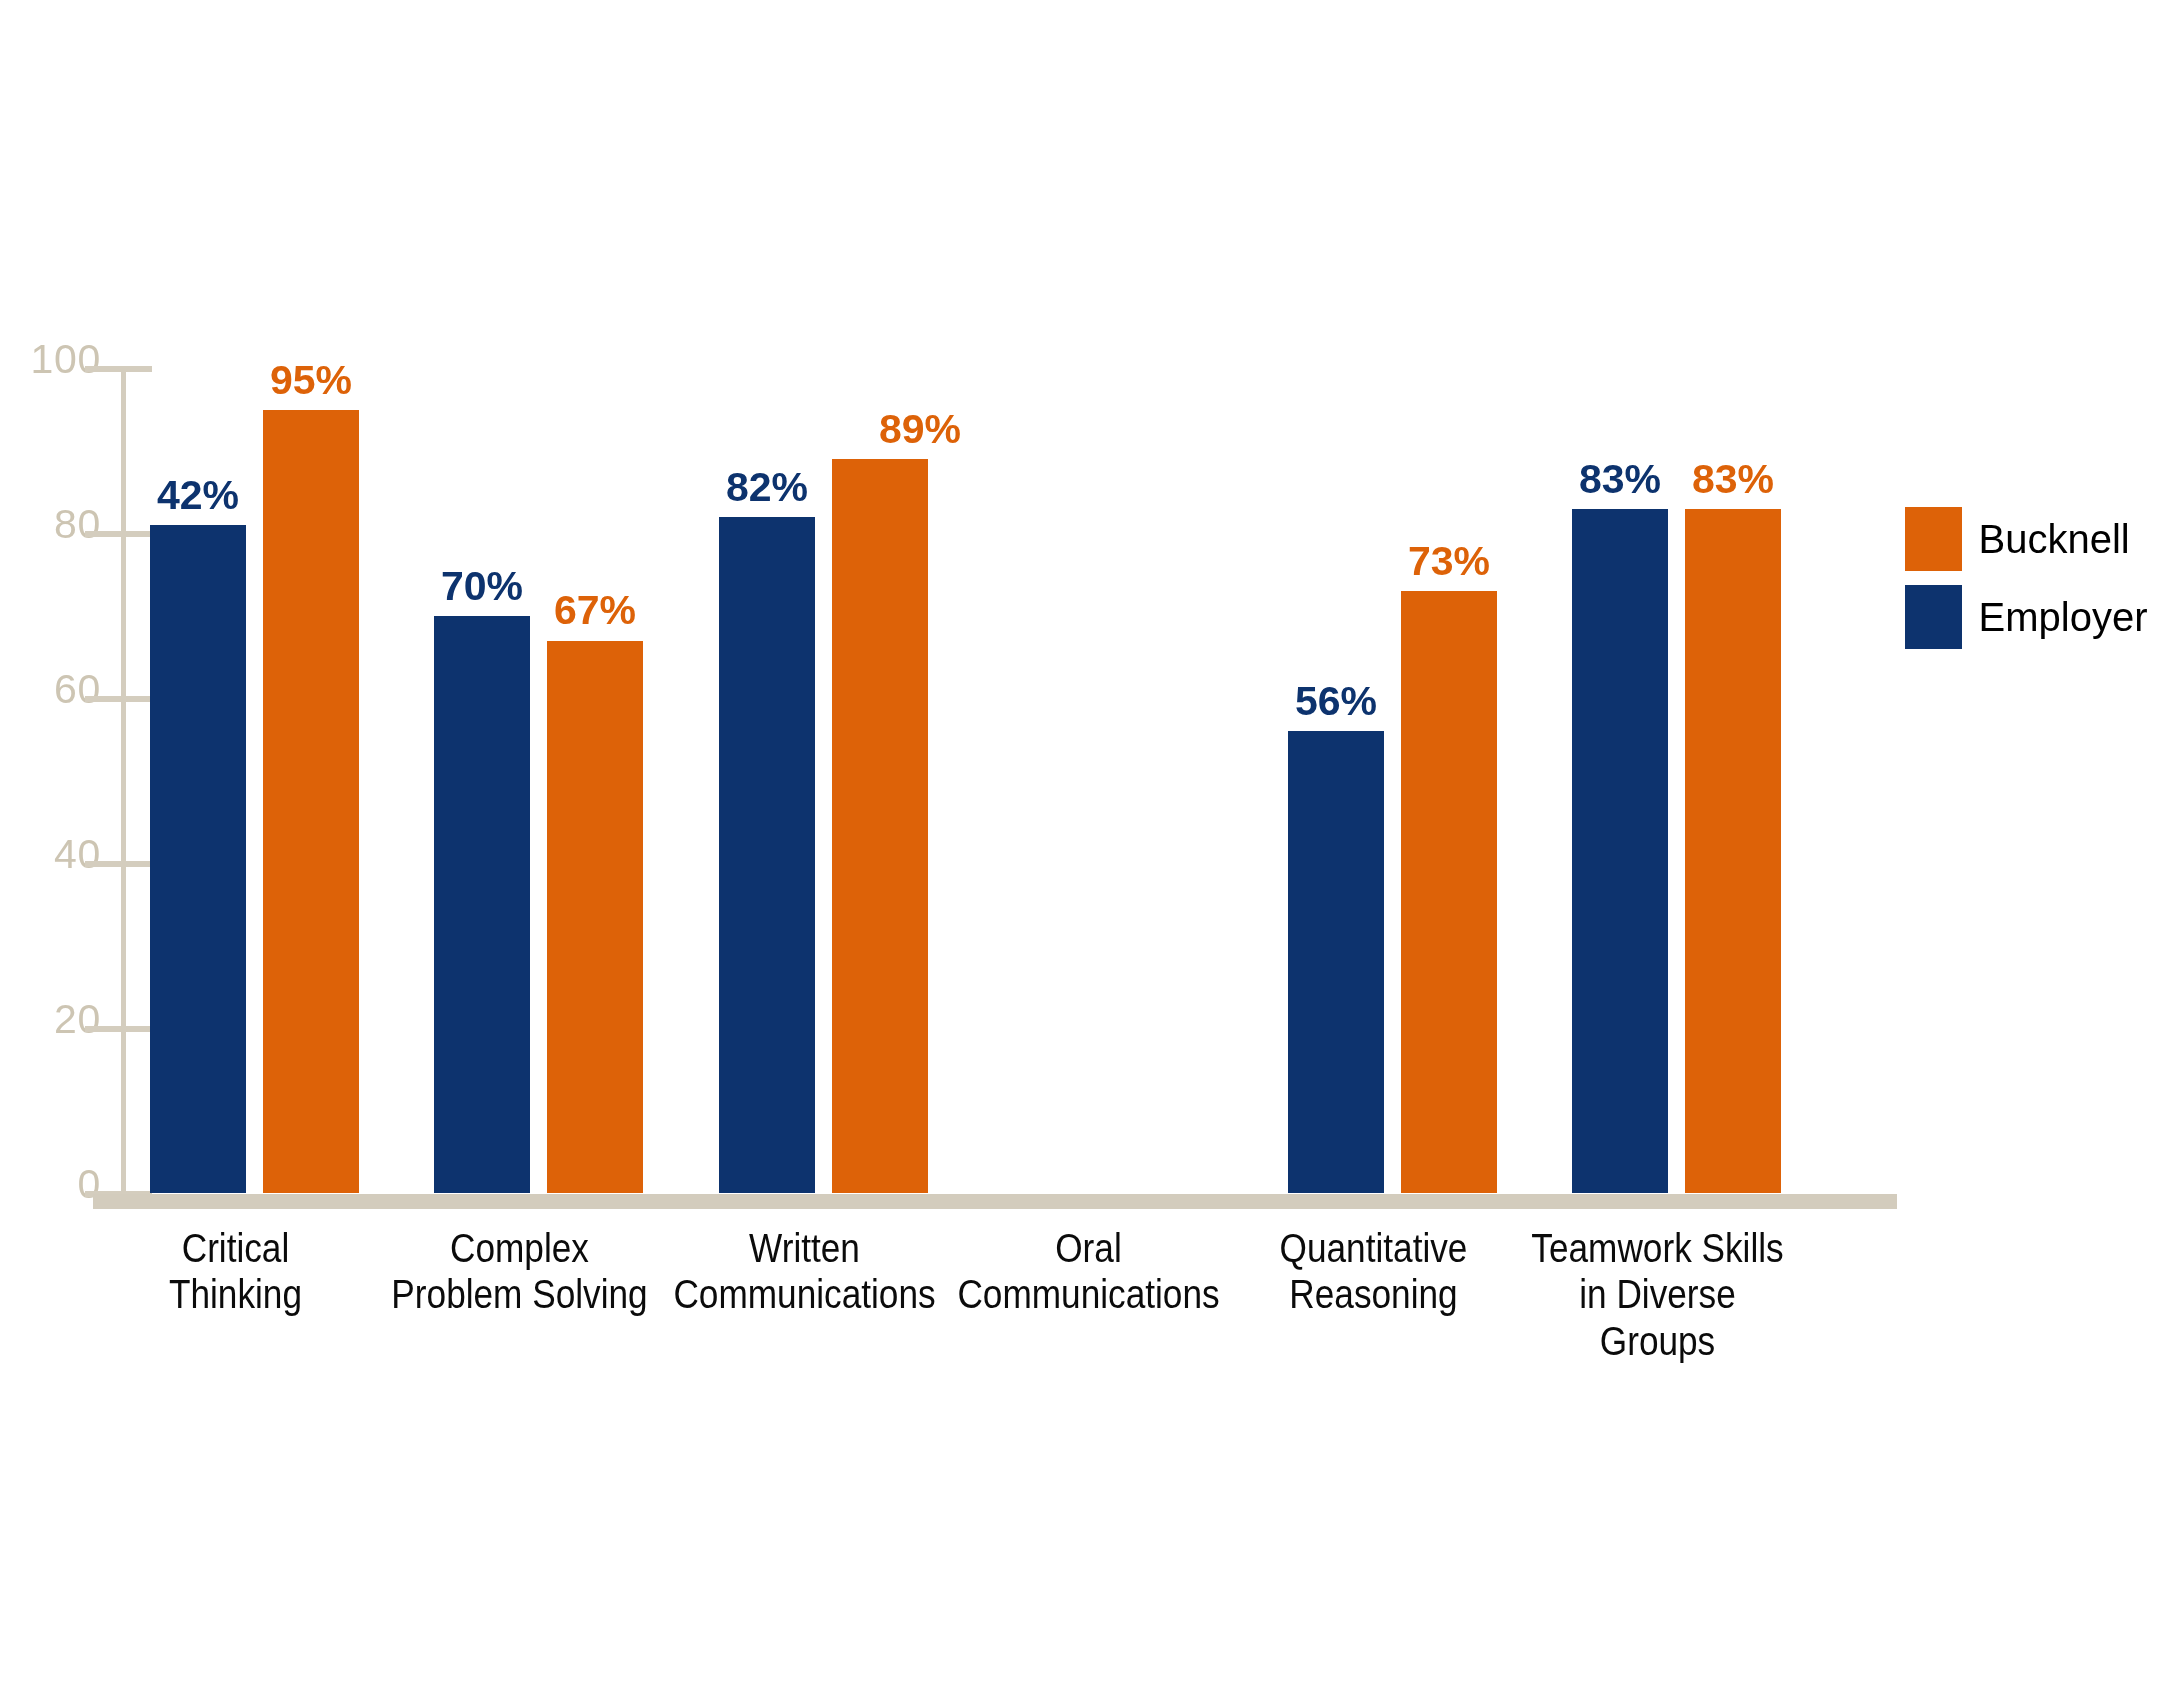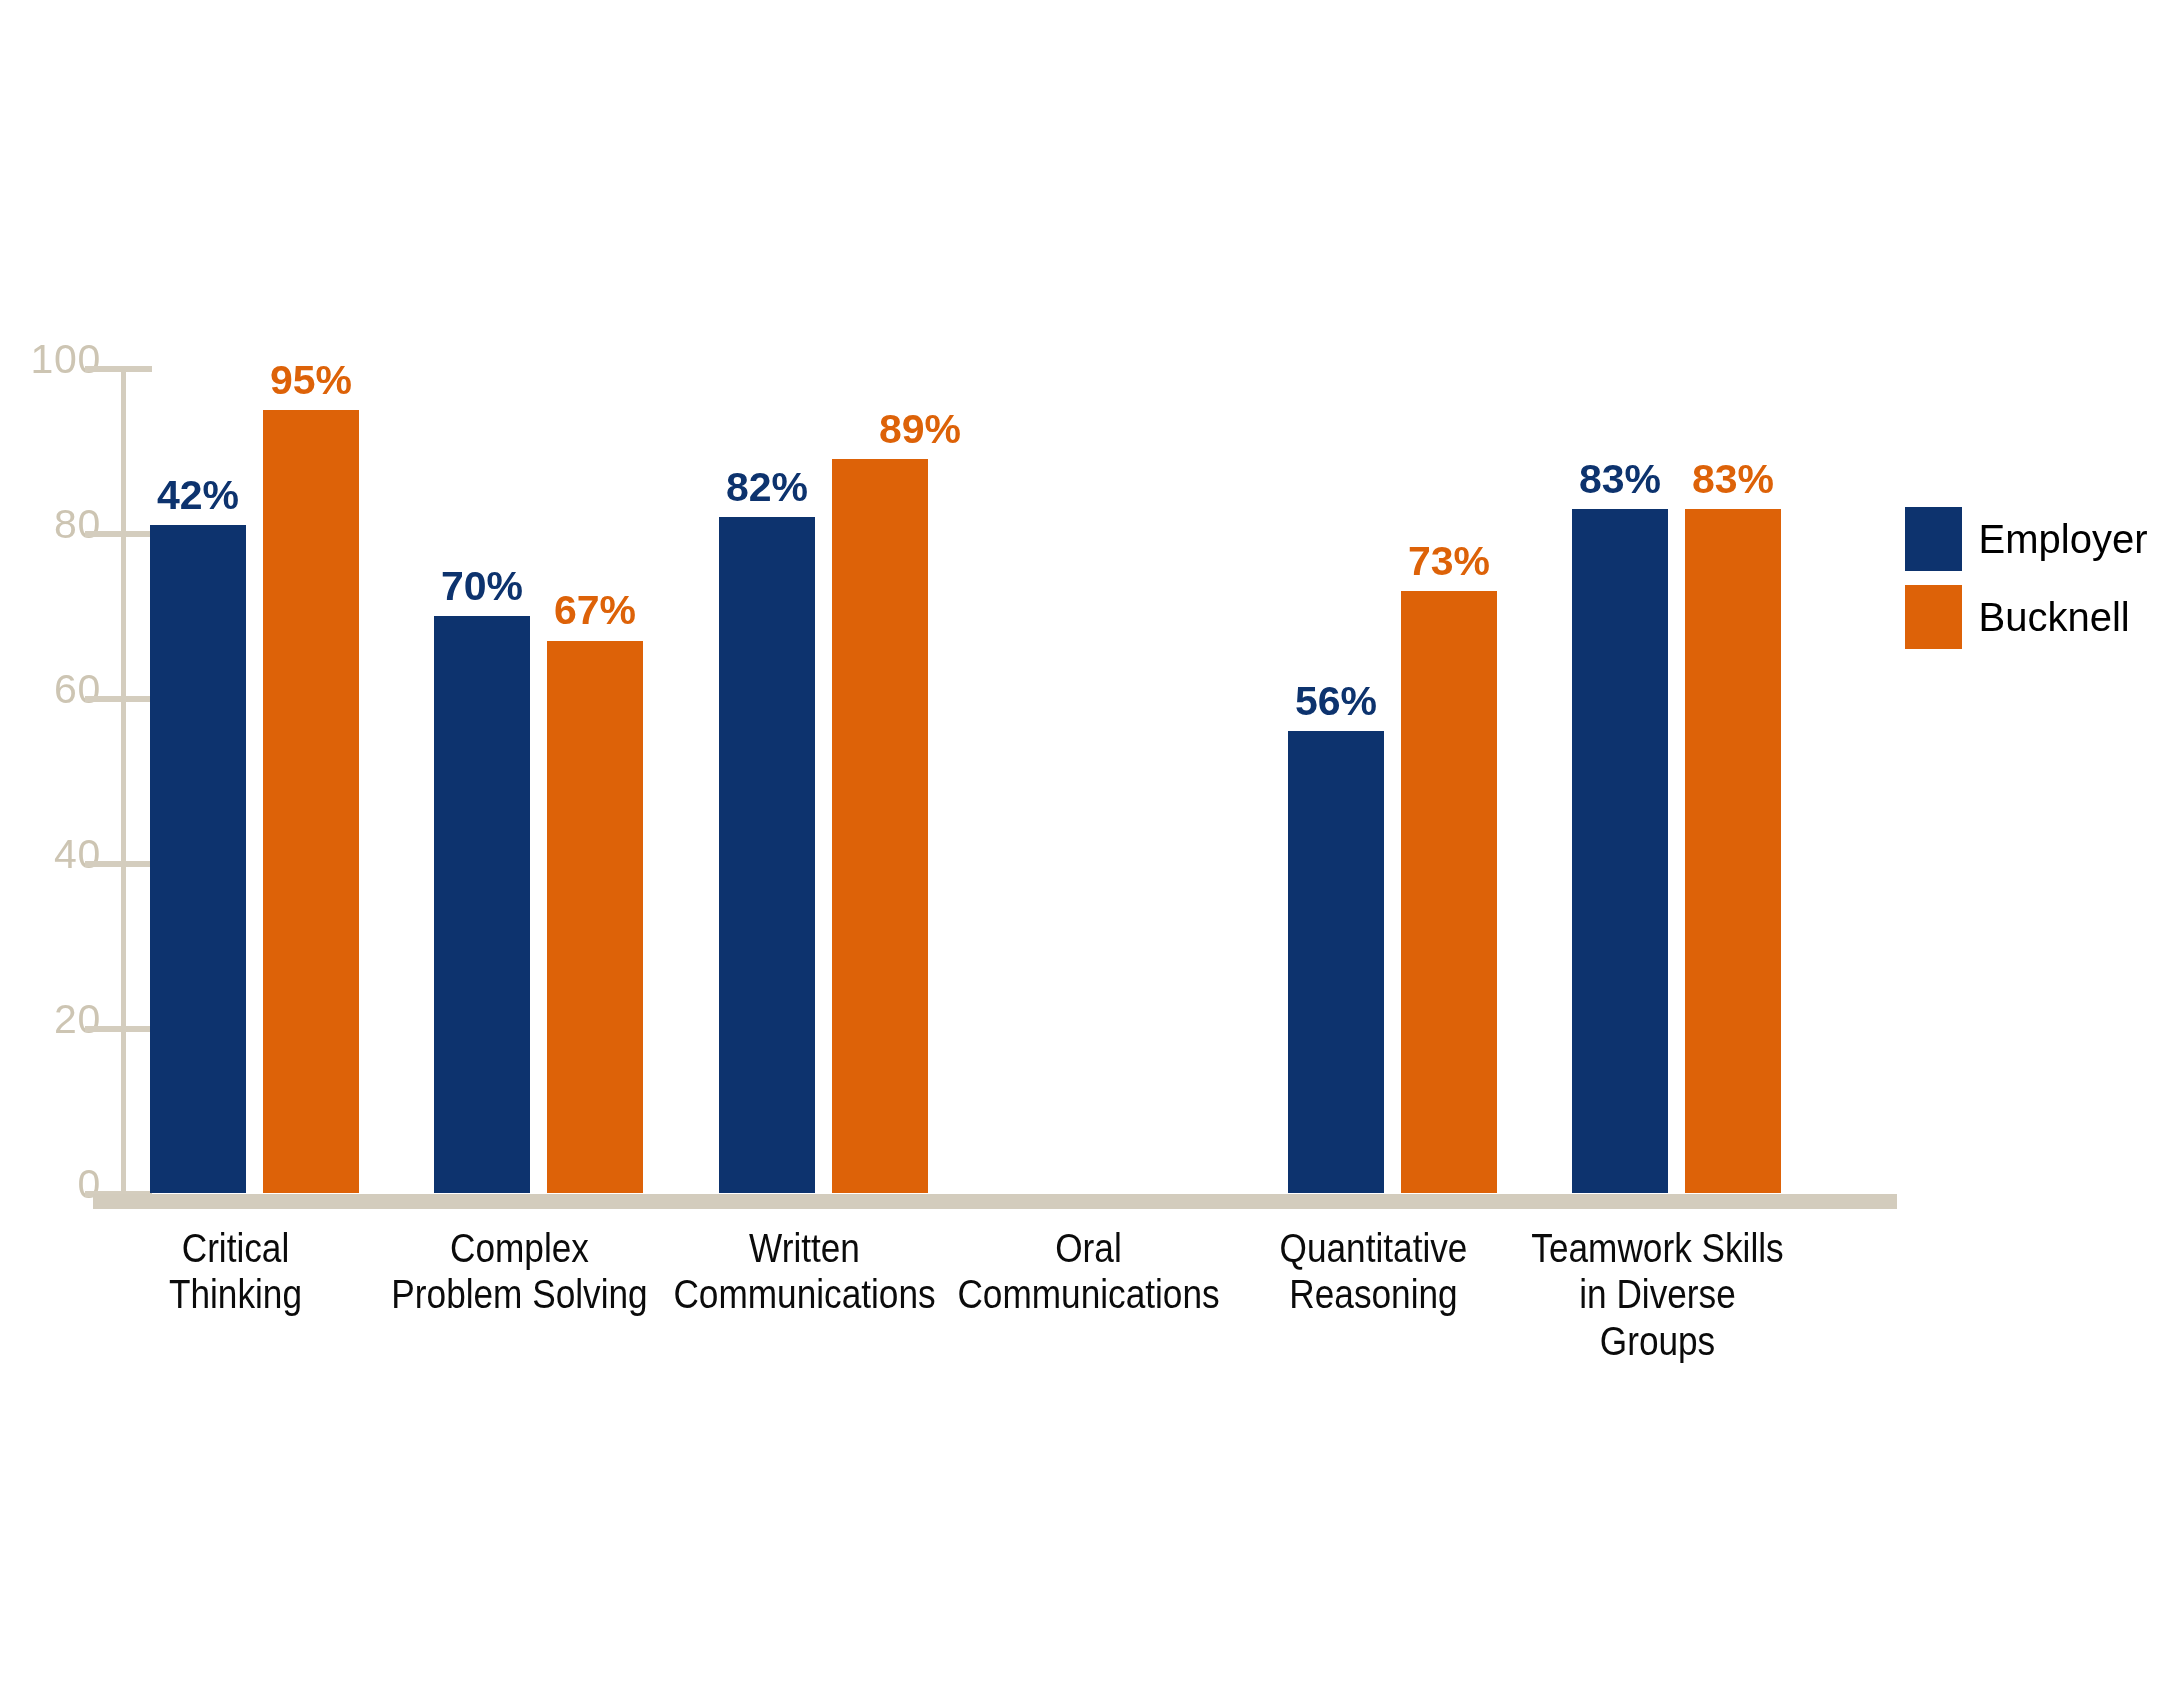--- a/index.html
+++ b/index.html
@@ -269,23 +269,23 @@
         <div>Reasoning</div>
       </div>
       <div class="cat-label" style="left: 1376px;">
         <div>Teamwork Skills</div>
         <div>in Diverse Groups</div>
       </div>
     </div>
 
   <div class="legend" id="legend">
       <div class="legend-item">
+        <div class="legend-swatch" style="background: rgb(221, 98, 8);"></div>
+        <div class="legend-text">Bucknell</div>
+      </div>
+      <div class="legend-item">
         <div class="legend-swatch" style="background: rgb(13, 51, 110);"></div>
         <div class="legend-text">Employer</div>
       </div>
-      <div class="legend-item">
-        <div class="legend-swatch" style="background: rgb(221, 98, 8);"></div>
-        <div class="legend-text">Bucknell</div>
-      </div>
     </div>
 
 </div>
 
 
 </body></html>

